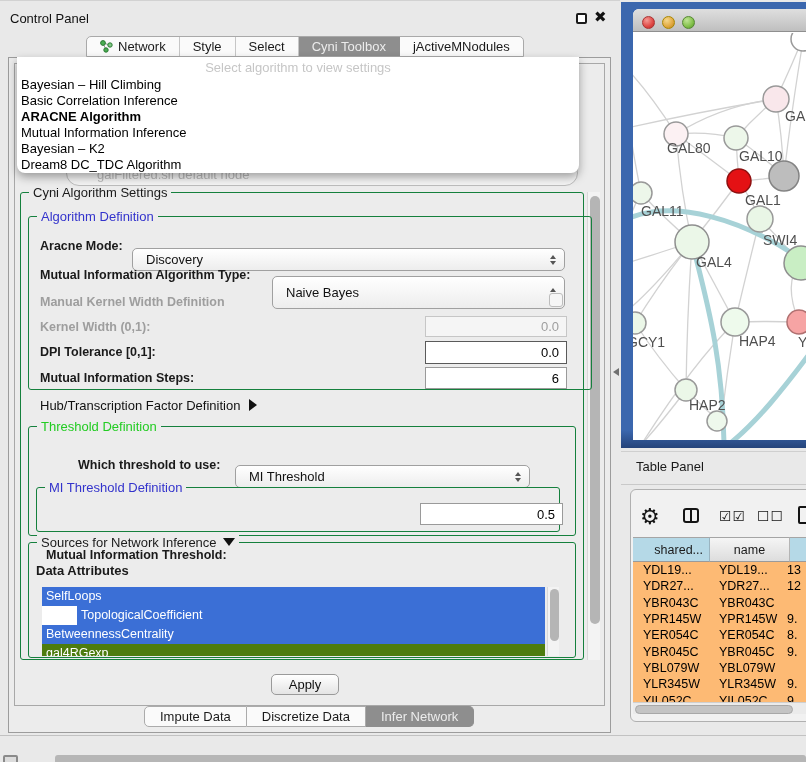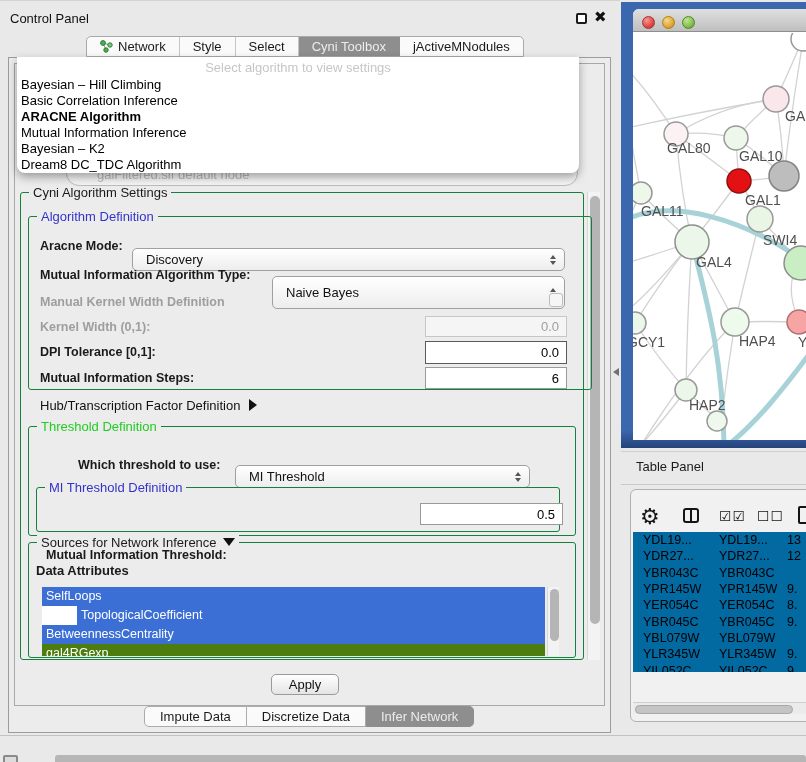--- a/index.html
+++ b/index.html
@@ -82,21 +82,21 @@
   .tp-title { left:636px; top:459px; font-size:13px; color:#1a1a1a; }
   .tp-line2 { left:621px; top:484px; width:185px; height:1px; background:#c9c9c9; }
   .subwin { left:630px; top:489px; width:200px; height:233px; background:#f1f1f1; border:1px solid #b0b0b0; border-radius:6px; }
   .ticon { color:#141414; font-family:"DejaVu Sans",sans-serif; }
   .col-icon { left:683px; top:508px; width:16px; height:15px; border:2px solid #141414; border-radius:3px; }
   .col-icon::after { content:""; position:absolute; left:5px; top:0; width:2px; height:11px; background:#141414; }
   .half-icon { left:798px; top:506px; width:14px; height:18px; border:2px solid #141414; border-radius:2px; }
   .th { top:537px; height:25px; display:flex; align-items:center; font-size:12.5px; color:#1a1a1a; border-right:1px solid #9ab4c0; border-top:1px solid #a5a5a5; border-bottom:1px solid #9a9a9a; }
   .th.blue { background:#b5d9e7; }
   .th.gray { background:linear-gradient(#f5f5f5,#dddddd); border-right-color:#b5b5b5; justify-content:center; }
-  .trows { left:633px; top:532px; width:173px; height:140px; background:#0369a1; overflow:hidden; font-size:12.5px; color:#000; }
+  .trows { left:633px; top:562px; width:173px; height:140px; background:#fdba74; overflow:hidden; font-size:12.5px; color:#000; }
   .trow { display:flex; height:16.3px; align-items:center; }
   .tc1 { width:77px; padding-left:10px; } .tc2 { width:77px; padding-left:9px; } .tc3 { width:19px; }
   .hsb { left:633px; top:702px; width:173px; height:12px; background:#ebebeb; border-top:1px solid #cfcfcf; }
   .hsb-thumb { position:absolute; left:2px; top:1.5px; width:158px; height:9px; background:#c4c4c4; border:1px solid #a8a8a8; border-radius:5px; }
 
   .bottom-line { left:0; top:735px; width:806px; height:1px; background:#c2c2c2; }
   .mini-icon { left:3px; top:755px; width:15px; height:12px; border:2px solid #8a8a8a; border-radius:2px; background:#dcdcdc; }
   .bottom-bar { left:55px; top:755px; width:751px; height:7px; background:#b6b6b6; border-radius:3px 3px 0 0; }
 </style>
 </head>

